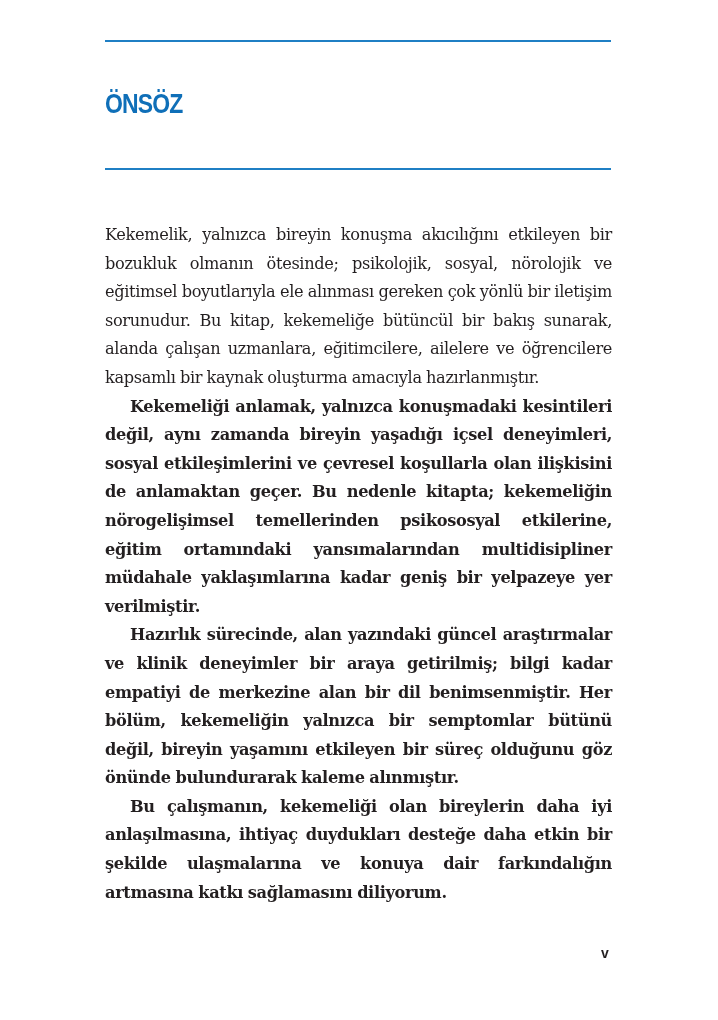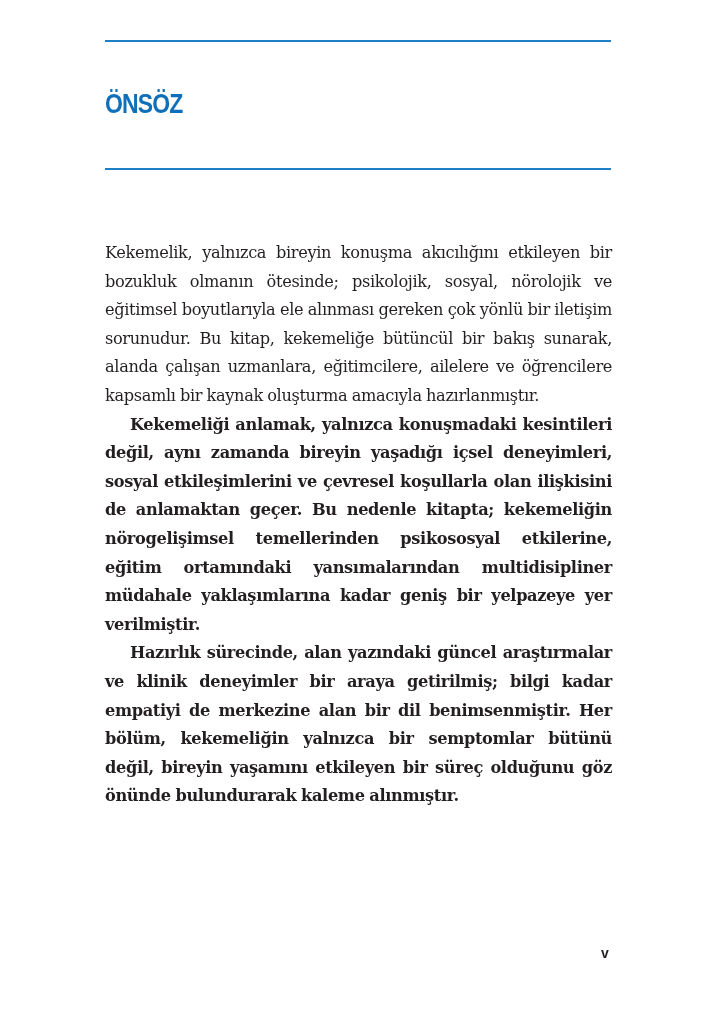--- a/index.html
+++ b/index.html
@@ -32,21 +32,21 @@
       font-size: 28px;
       letter-spacing: -1px;
       color: #0f6fb8;
       transform: scaleX(0.82);
       transform-origin: left center;
       line-height: 40px;
     }
     .body-text {
       position: absolute;
       left: 105px;
-      top: 239px;
+      top: 221px;
       width: 507px;
       font-family: "DejaVu Serif", serif;
       font-size: 16.2px;
       line-height: 28.6px;
       color: #231f20;
     }
     .body-text p {
       margin: 0;
       text-align: justify;
       hyphens: manual;
@@ -73,15 +73,16 @@
 <div class="rule rule-top"></div>
 
 <h1 class="heading">ÖNSÖZ</h1>
 
 <div class="rule rule-bottom"></div>
 
 <div class="body-text">
   <p>Kekemelik, yalnızca bireyin konuşma akıcılığını etkileyen bir bozukluk olmanın ötesinde; psikolojik, sosyal, nörolojik ve eğitimsel boyutlarıyla ele alınması gereken çok yönlü bir ileti­şim sorunudur. Bu kitap, kekemeliğe bütüncül bir bakış suna­rak, alanda çalışan uzmanlara, eğitimcilere, ailelere ve öğren­cilere kapsamlı bir kaynak oluşturma amacıyla hazırlanmıştır.</p>
   <p class="indent">Kekemeliği anlamak, yalnızca konuşmadaki kesintileri değil, aynı zamanda bireyin yaşadığı içsel deneyimleri, sosyal etkileşimlerini ve çevresel koşullarla olan ilişkisini de anla­maktan geçer. Bu nedenle kitapta; kekemeliğin nörogelişimsel temellerinden psikososyal etkilerine, eğitim ortamındaki yan­sımalarından multidisipliner müdahale yaklaşımlarına kadar geniş bir yelpazeye yer verilmiştir.</p>
   <p class="indent">Hazırlık sürecinde, alan yazındaki güncel araştırmalar ve klinik deneyimler bir araya getirilmiş; bilgi kadar empatiyi de merkezine alan bir dil benimsenmiştir. Her bölüm, kekeme­liğin yalnızca bir semptomlar bütünü değil, bireyin yaşamını etkileyen bir süreç olduğunu göz önünde bulundurarak kale­me alınmıştır.</p>
+  <p class="indent">Bu çalışmanın, kekemeliği olan bireylerin daha iyi anla­şılmasına, ihtiyaç duydukları desteğe daha etkin bir şekilde ulaşmalarına ve konuya dair farkındalığın artmasına katkı sağlamasını diliyorum.</p>
 </div>
 
 <div class="page-number">v</div>
 
 </body></html>

